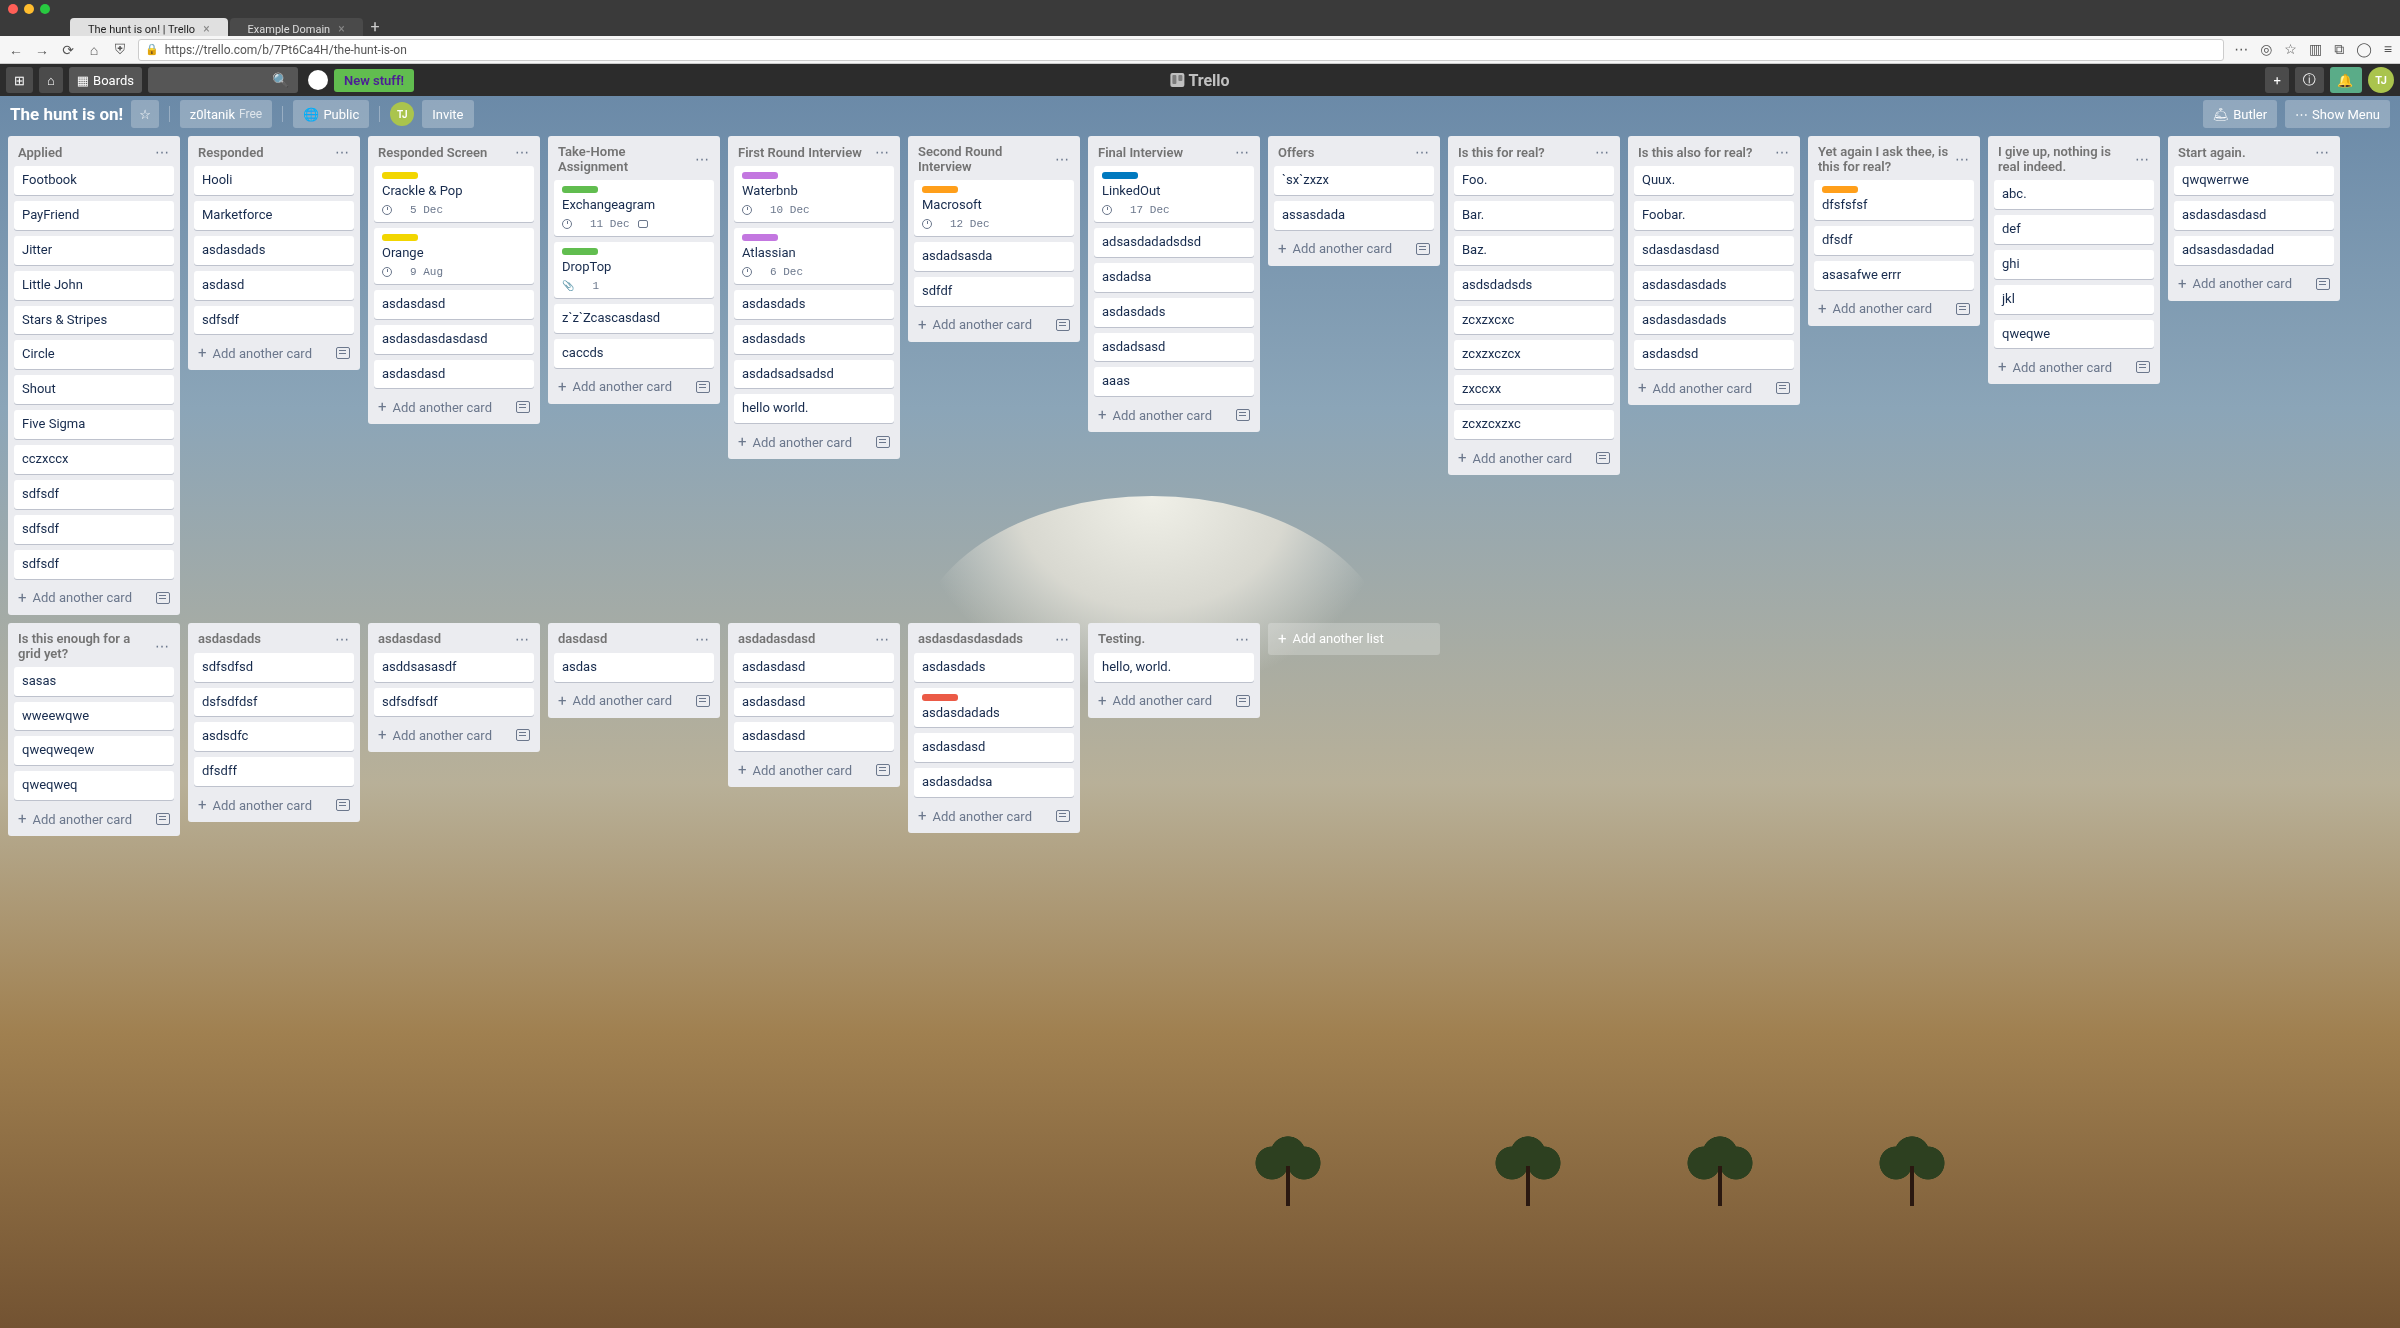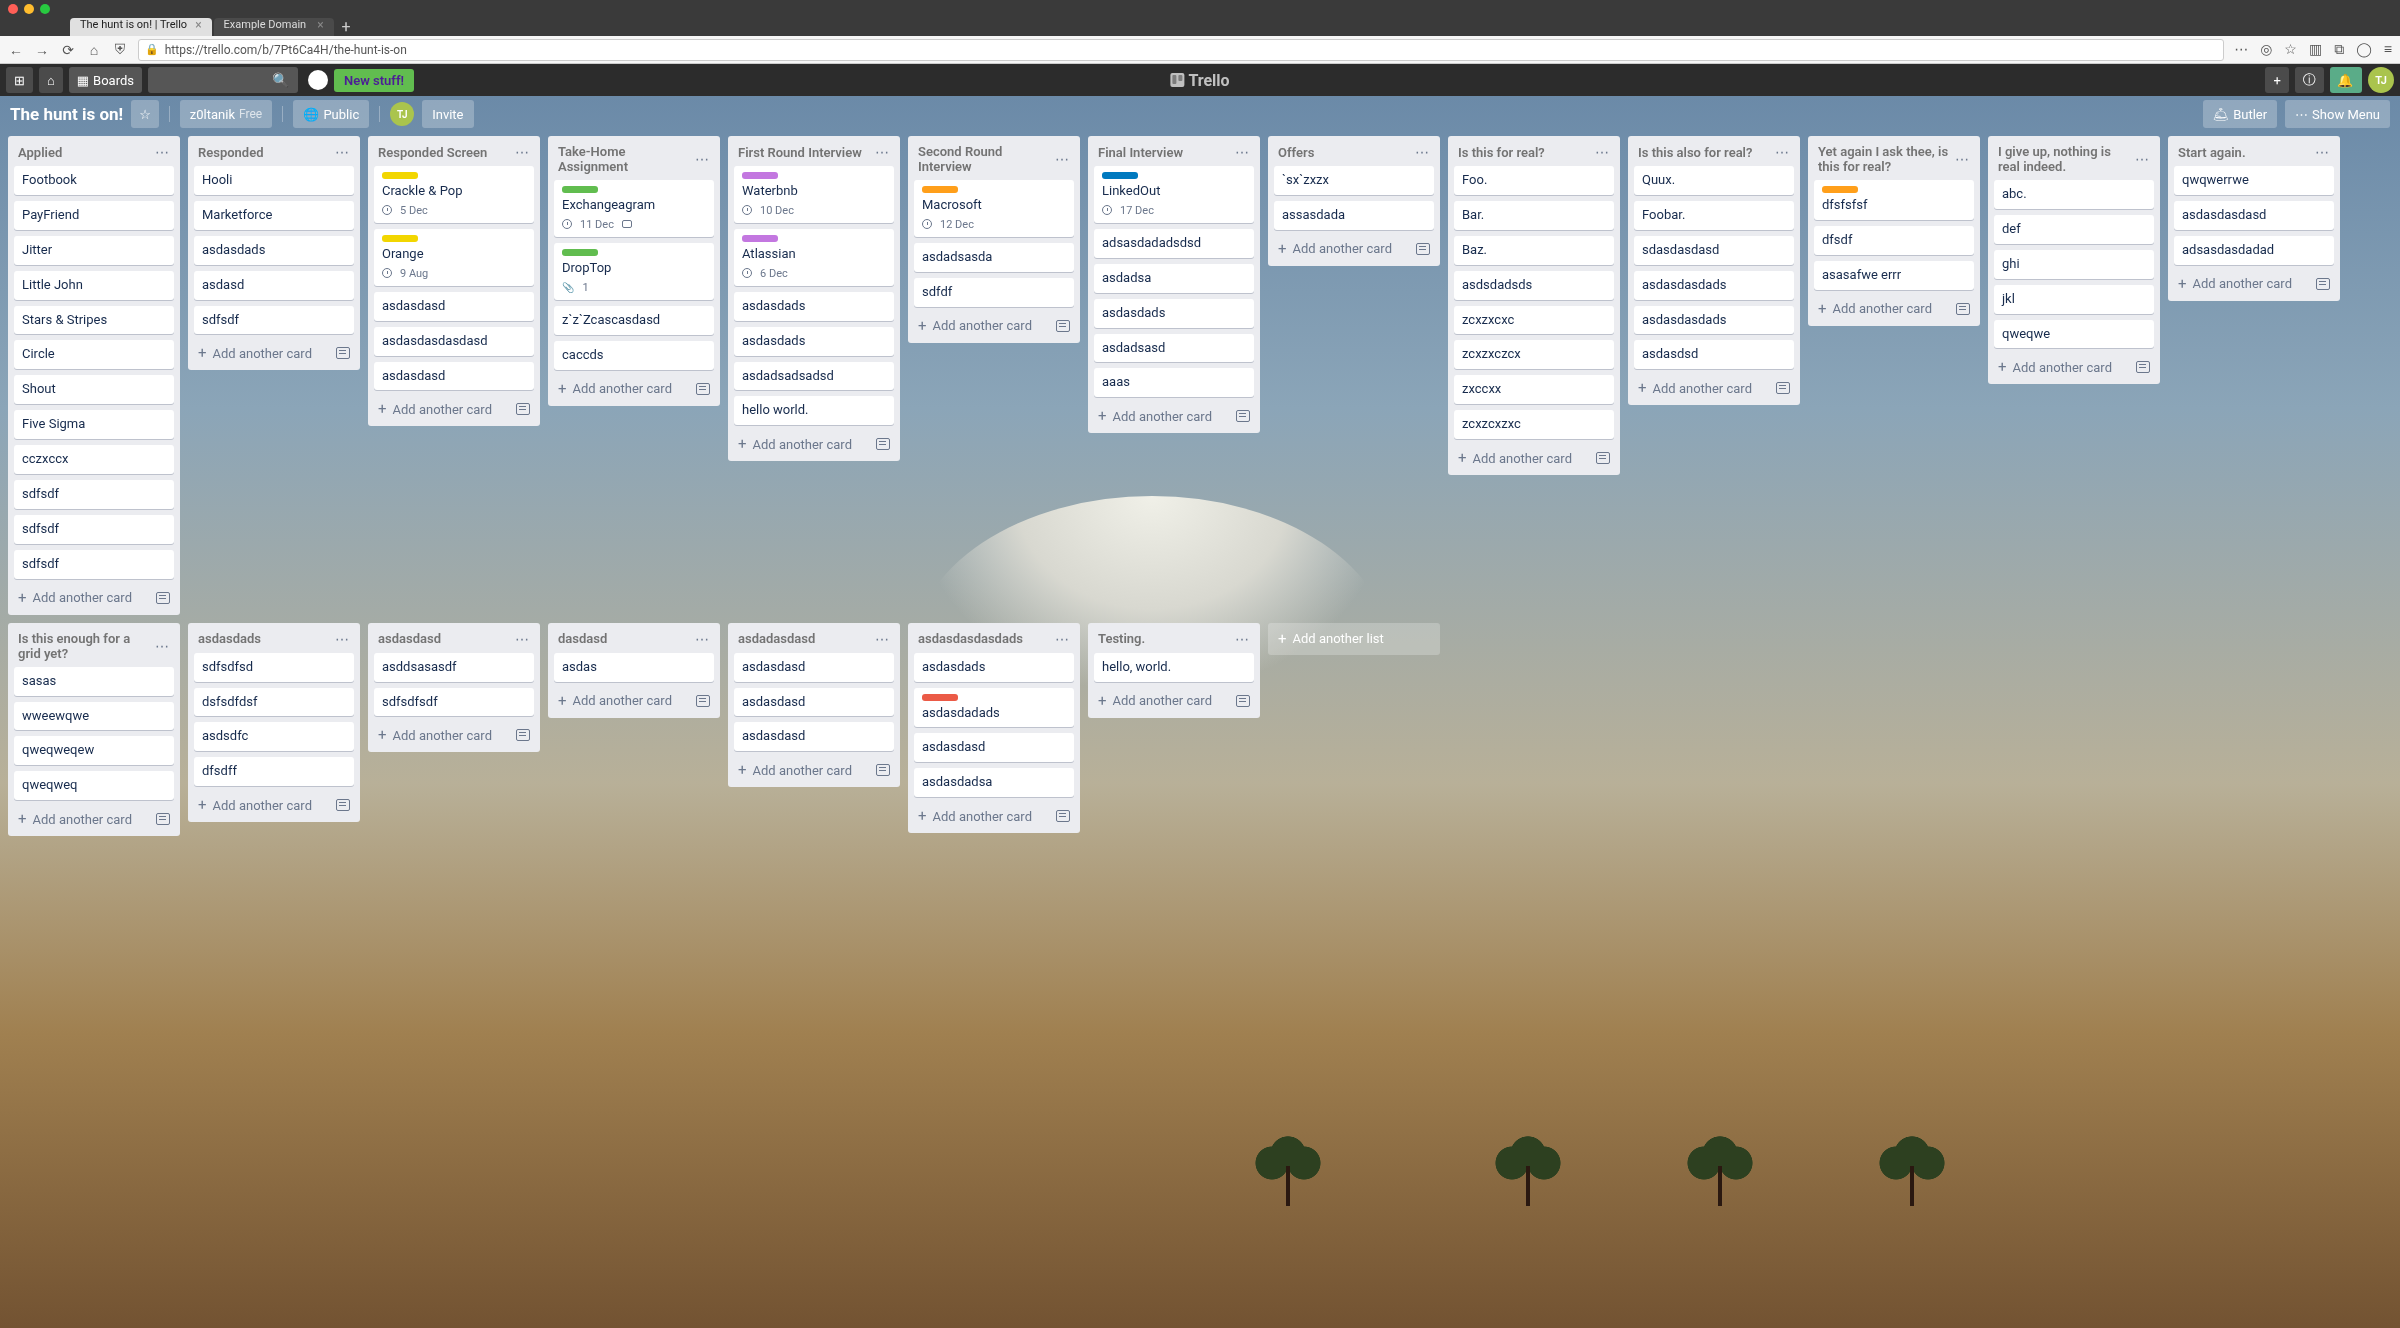--- a/index.html
+++ b/index.html
@@ -16,22 +16,22 @@
 }
 .wc-dot { width: 10px; height: 10px; border-radius: 50%; }
 .wc-close { background: #ff5f57; }
 .wc-min { background: #ffbd2e; }
 .wc-max { background: #28c940; }
 .tabs-row {
   display: flex; align-items: flex-end; height: 18px;
   background: #3a3a3a; padding-left: 70px; gap: 2px;
 }
 .tab {
-  display: flex; align-items: flex-start; gap: 8px;
-  height: 18px; padding: 0 10px;
+  display: flex; align-items: flex-end; gap: 8px;
+  height: 18px; padding: 0 18px;
   font-size: 11px; color: #ddd;
   background: #4a4a4a; border-radius: 4px 4px 0 0;
   min-width: 120px;
 }
 .tab.active { background: #e0e0e0; color: #222; }
 .tab-close { font-size: 12px; color: #888; margin-left: auto; }
 .new-tab { color: #ccc; padding: 0 6px; font-size: 16px; }
 .addr-row {
   display: flex; align-items: center; height: 28px;
   background: #f6f6f6; padding: 0 8px; gap: 10px;
@@ -139,21 +139,21 @@
   padding: 6px 8px; margin-bottom: 6px; font-size: 13px;
   display: flex; flex-direction: column; gap: 4px; cursor: pointer;
 }
 .label-strip { display: flex; gap: 4px; }
 .label { width: 36px; height: 7px; border-radius: 3px; }
 .l-yellow { background: #f2d600; } .l-green { background: #61bd4f; }
 .l-purple { background: #c377e0; } .l-orange { background: #ff9f1a; }
 .l-blue { background: #0079bf; } .l-red { background: #eb5a46; }
 .card-title { color: #172b4d; line-height: 1.3; }
 .badges { display: flex; align-items: center; gap: 8px; color: #6b778c; font-size: 11px; }
-.badge { display: flex; align-items: center; gap: 8px; }
+.badge { display: flex; align-items: center; gap: 18px; font-family: Liberation Mono, monospace; }
 .clock-ico { width: 10px; height: 10px; border: 1.2px solid #6b778c; border-radius: 50%; position: relative; }
 .clock-ico::after { content: ""; position: absolute; left: 3.5px; top: 1.5px; width: 1px; height: 3px; background: #6b778c; }
 .comment-ico { width: 10px; height: 8px; border: 1px solid #6b778c; border-radius: 2px; }
 .attach-ico::before { content: "📎"; font-size: 10px; }
 .add-card {
   display: flex; align-items: center; justify-content: space-between;
   padding: 4px 4px; color: #6b778c; font-size: 13px;
   border-radius: 3px; cursor: pointer;
 }
 .add-card-left { display: flex; align-items: center; gap: 6px; }

